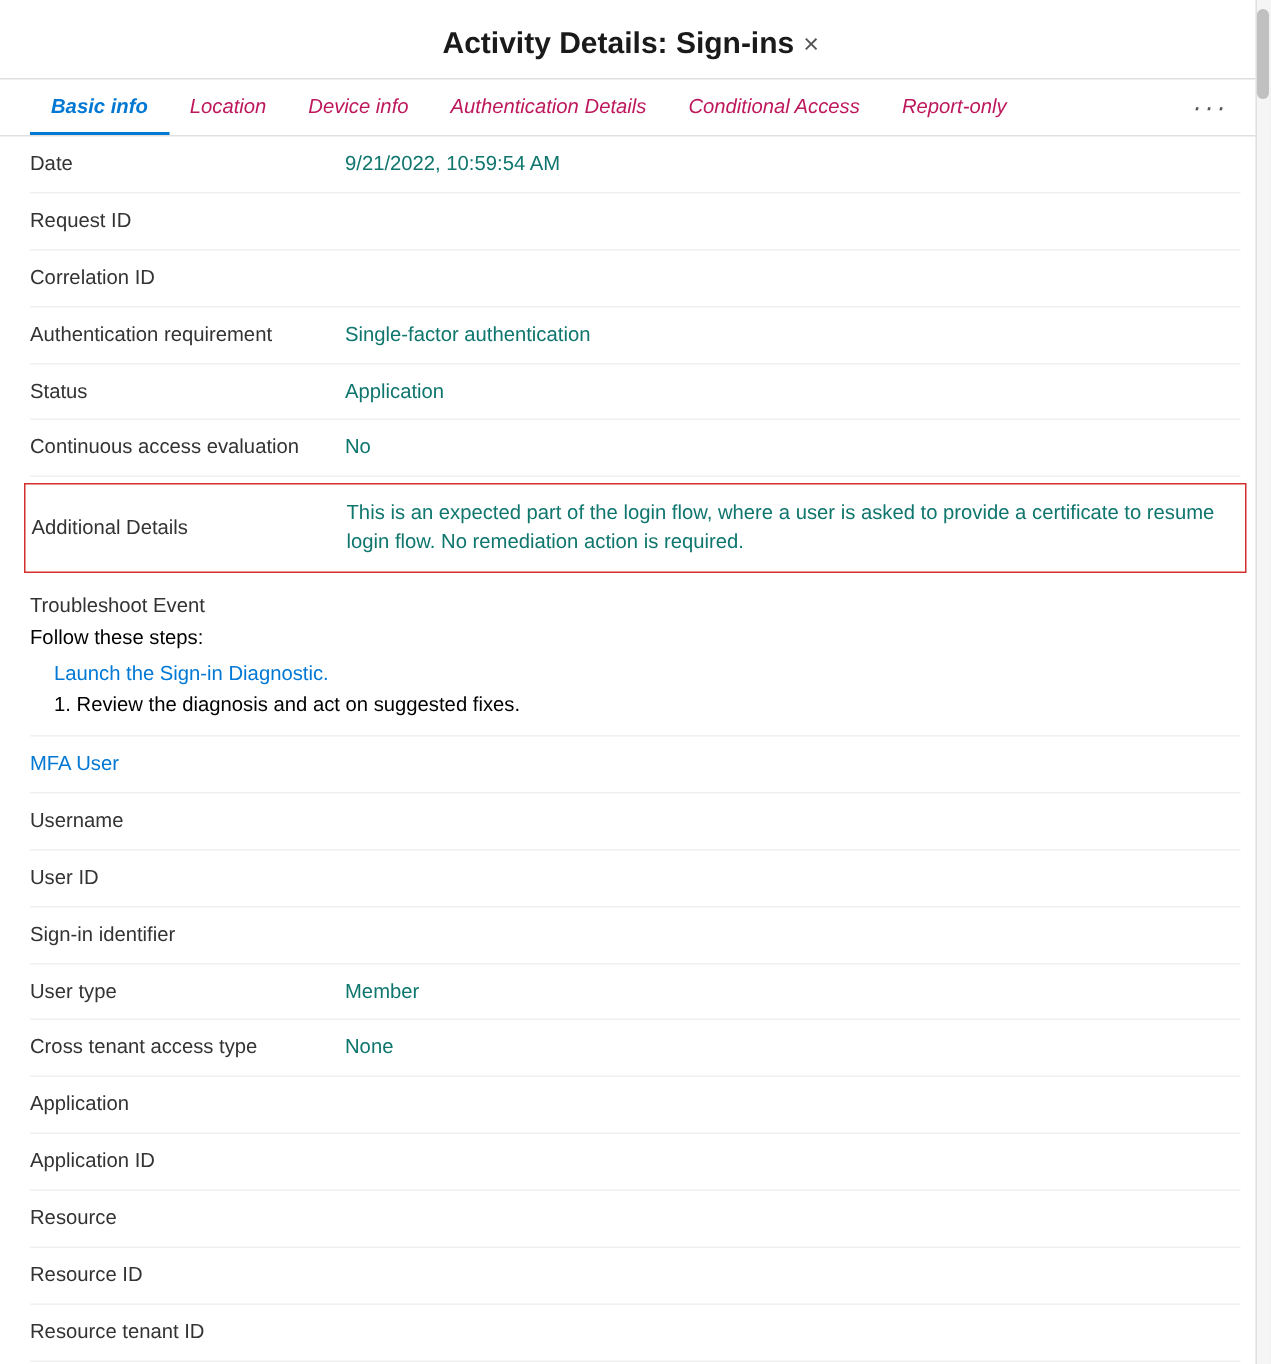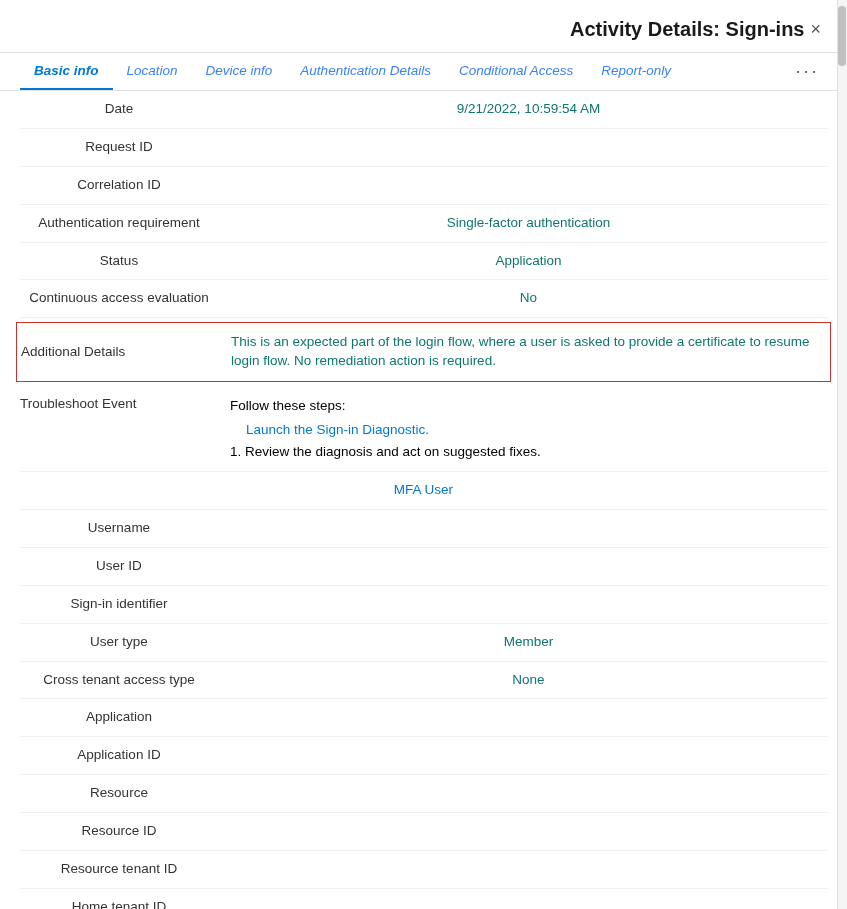--- a/index.html
+++ b/index.html
@@ -17,21 +17,21 @@
       width: 847px;
       min-height: 909px;
       box-shadow: 0 2px 20px rgba(0,0,0,0.18);
       display: flex;
       flex-direction: column;
       position: relative;
     }
     .panel-header {
       display: flex;
       align-items: center;
-      justify-content: flex-end;
+      justify-content: center;
       padding: 16px 20px 10px 20px;
       border-bottom: 1px solid #e0e0e0;
     }
     .panel-title {
       font-size: 20px;
       font-weight: 600;
       color: #1a1a1a;
     }
     .close-btn {
       cursor: pointer;
@@ -46,21 +46,21 @@
       display: flex;
       align-items: center;
       padding: 0 20px;
       border-bottom: 1px solid #e0e0e0;
       gap: 0;
       font-style: italic;
     }
     .tab {
       padding: 10px 14px;
       font-size: 13.5px;
-      color: #3b82f6;
+      color: #be185d;
       cursor: pointer;
       border-bottom: 2px solid transparent;
       white-space: nowrap;
       user-select: none;
     }
     .tab.active {
       color: #0078d4;
       border-bottom: 2px solid #0078d4;
       font-weight: 600;
     }
@@ -76,21 +76,20 @@
       flex: 1;
       overflow-y: auto;
       padding: 0 20px 20px 20px;
     }
     .info-row {
       display: flex;
       align-items: flex-start;
       padding: 9px 0;
       border-bottom: 1px solid #f0f0f0;
       min-height: 36px;
-      text-align: center;
     }
     .info-label {
       width: 210px;
       min-width: 210px;
       color: #333;
       font-size: 13.5px;
       padding-right: 12px;
       line-height: 1.4;
     }
     .info-value {
@@ -116,35 +115,37 @@
     .additional-details-row .info-label {
       width: 210px;
       min-width: 210px;
     }
     .troubleshoot-row {
       display: flex;
       align-items: flex-start;
       padding: 9px 0;
       border-bottom: 1px solid #f0f0f0;
       min-height: 80px;
+      flex-direction: column;
     }
     .troubleshoot-value {
       flex: 1;
       font-size: 13.5px;
       line-height: 1.6;
     }
     .troubleshoot-value .step-link {
       color: #0078d4;
       cursor: pointer;
       text-decoration: none;
       display: block;
       margin-left: 16px;
       margin-top: 2px;
     }
     .troubleshoot-value .step-item {
+      margin-left: 16px;
       margin-top: 2px;
     }
     .scrollbar-track {
       position: absolute;
       right: 0;
       top: 0;
       bottom: 0;
       width: 10px;
       background: #f5f5f5;
       border-left: 1px solid #e0e0e0;

